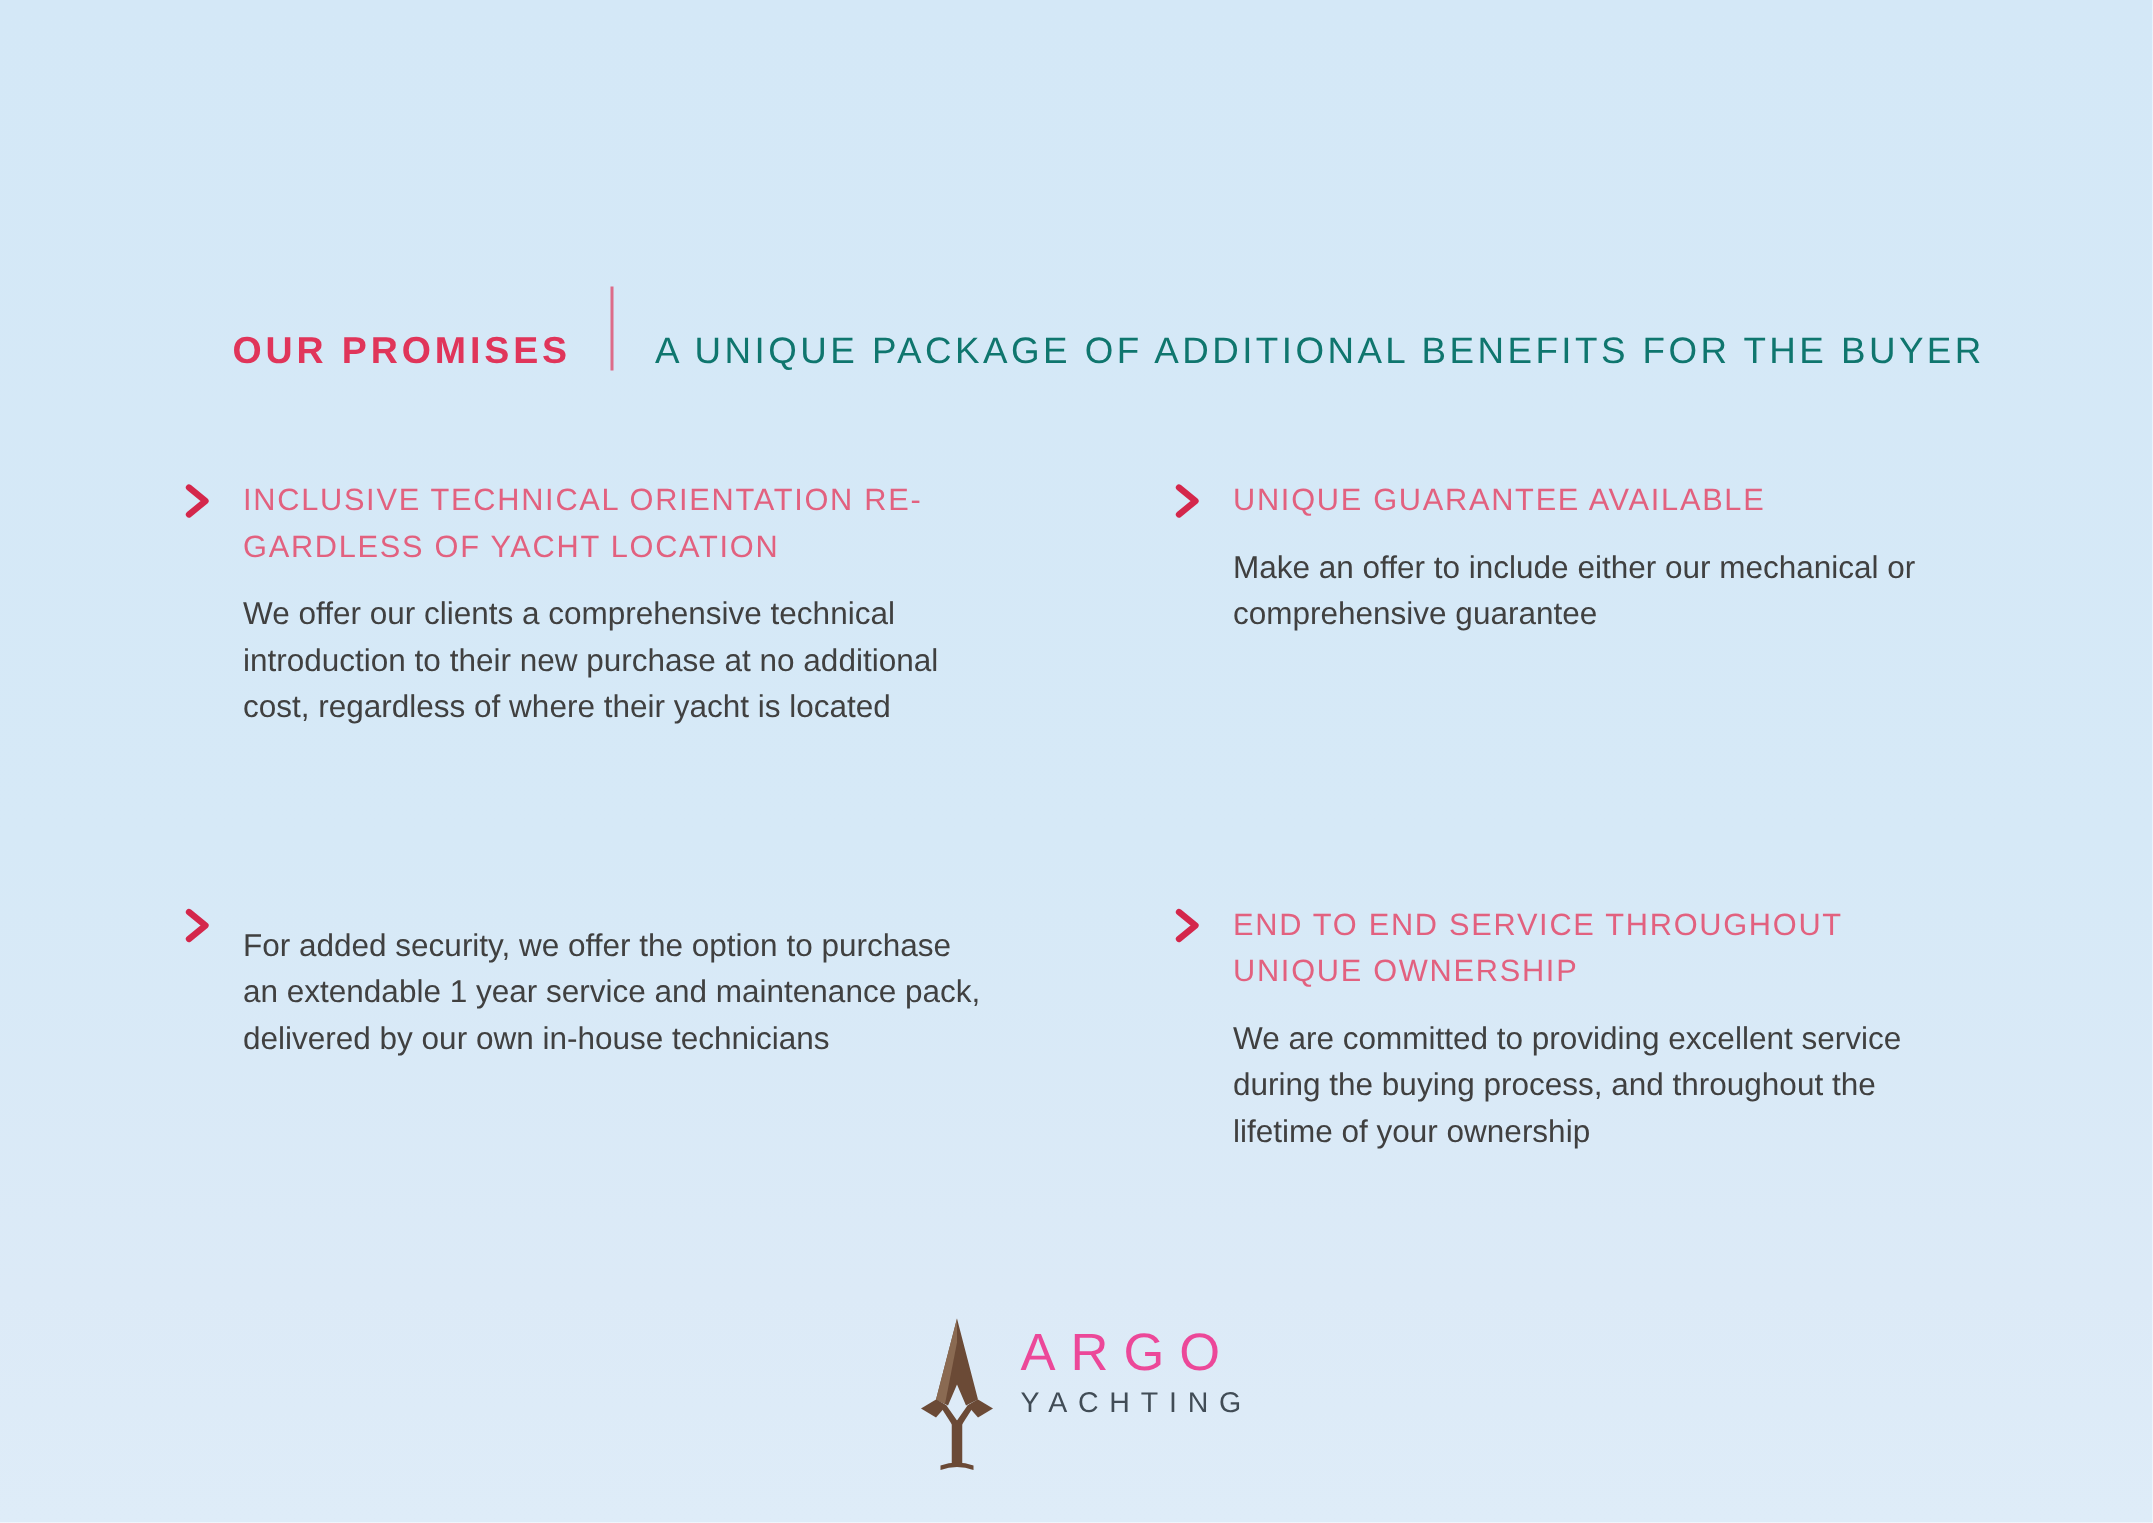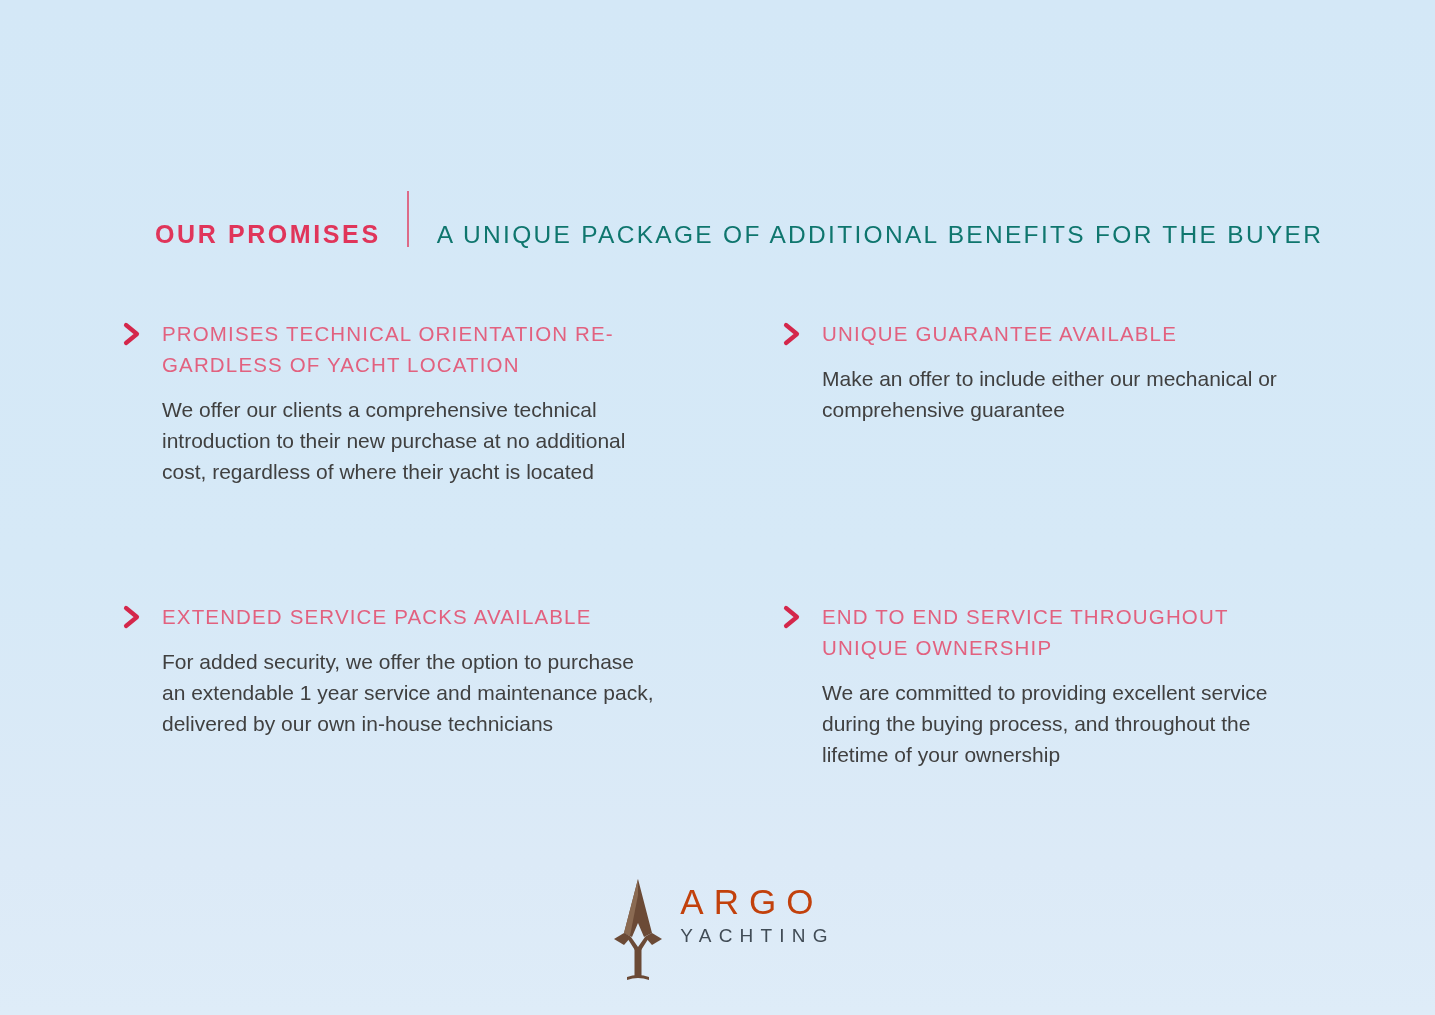--- a/index.html
+++ b/index.html
@@ -128,21 +128,21 @@
   .logo-words {
     display: flex;
     flex-direction: column;
     justify-content: center;
     padding-bottom: 26px;
   }
   .logo-argo {
     font-size: 35px;
     font-weight: 400;
     letter-spacing: 10px;
-    color: #c2410c;
+    color: #ec4899;
     line-height: 1.05;
   }
   .logo-yachting {
     font-size: 19px;
     font-weight: 400;
     letter-spacing: 7.2px;
     color: #414c56;
     line-height: 1.2;
     margin-top: 4px;
   }
@@ -159,41 +159,40 @@
   </div>
 
   <div class="promises">
 
     <div class="promise left">
       <span class="chevron-icon">
         <svg viewBox="0 0 22 24" xmlns="http://www.w3.org/2000/svg">
           <path d="M4 3 L15 12 L4 21" fill="none" stroke="#d4274b" stroke-width="4.2" stroke-linecap="round" stroke-linejoin="round"></path>
         </svg>
       </span>
-      <div class="promise-title">PROMISES TECHNICAL ORIENTATION RE-GARDLESS OF YACHT LOCATION</div>
+      <div class="promise-title">INCLUSIVE TECHNICAL ORIENTATION RE-GARDLESS OF YACHT LOCATION</div>
       <div class="promise-body">We offer our clients a comprehensive technical introduction to their new purchase at no additional cost, regardless of where their yacht is located</div>
     </div>
 
     <div class="promise right">
       <span class="chevron-icon">
         <svg viewBox="0 0 22 24" xmlns="http://www.w3.org/2000/svg">
           <path d="M4 3 L15 12 L4 21" fill="none" stroke="#d4274b" stroke-width="4.2" stroke-linecap="round" stroke-linejoin="round"></path>
         </svg>
       </span>
       <div class="promise-title">UNIQUE GUARANTEE AVAILABLE</div>
       <div class="promise-body">Make an offer to include either our mechanical or comprehensive guarantee</div>
     </div>
 
     <div class="promise left">
       <span class="chevron-icon">
         <svg viewBox="0 0 22 24" xmlns="http://www.w3.org/2000/svg">
           <path d="M4 3 L15 12 L4 21" fill="none" stroke="#d4274b" stroke-width="4.2" stroke-linecap="round" stroke-linejoin="round"></path>
         </svg>
       </span>
-      <div class="promise-title">EXTENDED SERVICE PACKS AVAILABLE</div>
       <div class="promise-body">For added security, we offer the option to purchase an extendable 1 year service and maintenance pack, delivered by our own in-house technicians</div>
     </div>
 
     <div class="promise right">
       <span class="chevron-icon">
         <svg viewBox="0 0 22 24" xmlns="http://www.w3.org/2000/svg">
           <path d="M4 3 L15 12 L4 21" fill="none" stroke="#d4274b" stroke-width="4.2" stroke-linecap="round" stroke-linejoin="round"></path>
         </svg>
       </span>
       <div class="promise-title">END TO END SERVICE THROUGHOUT UNIQUE OWNERSHIP</div>

